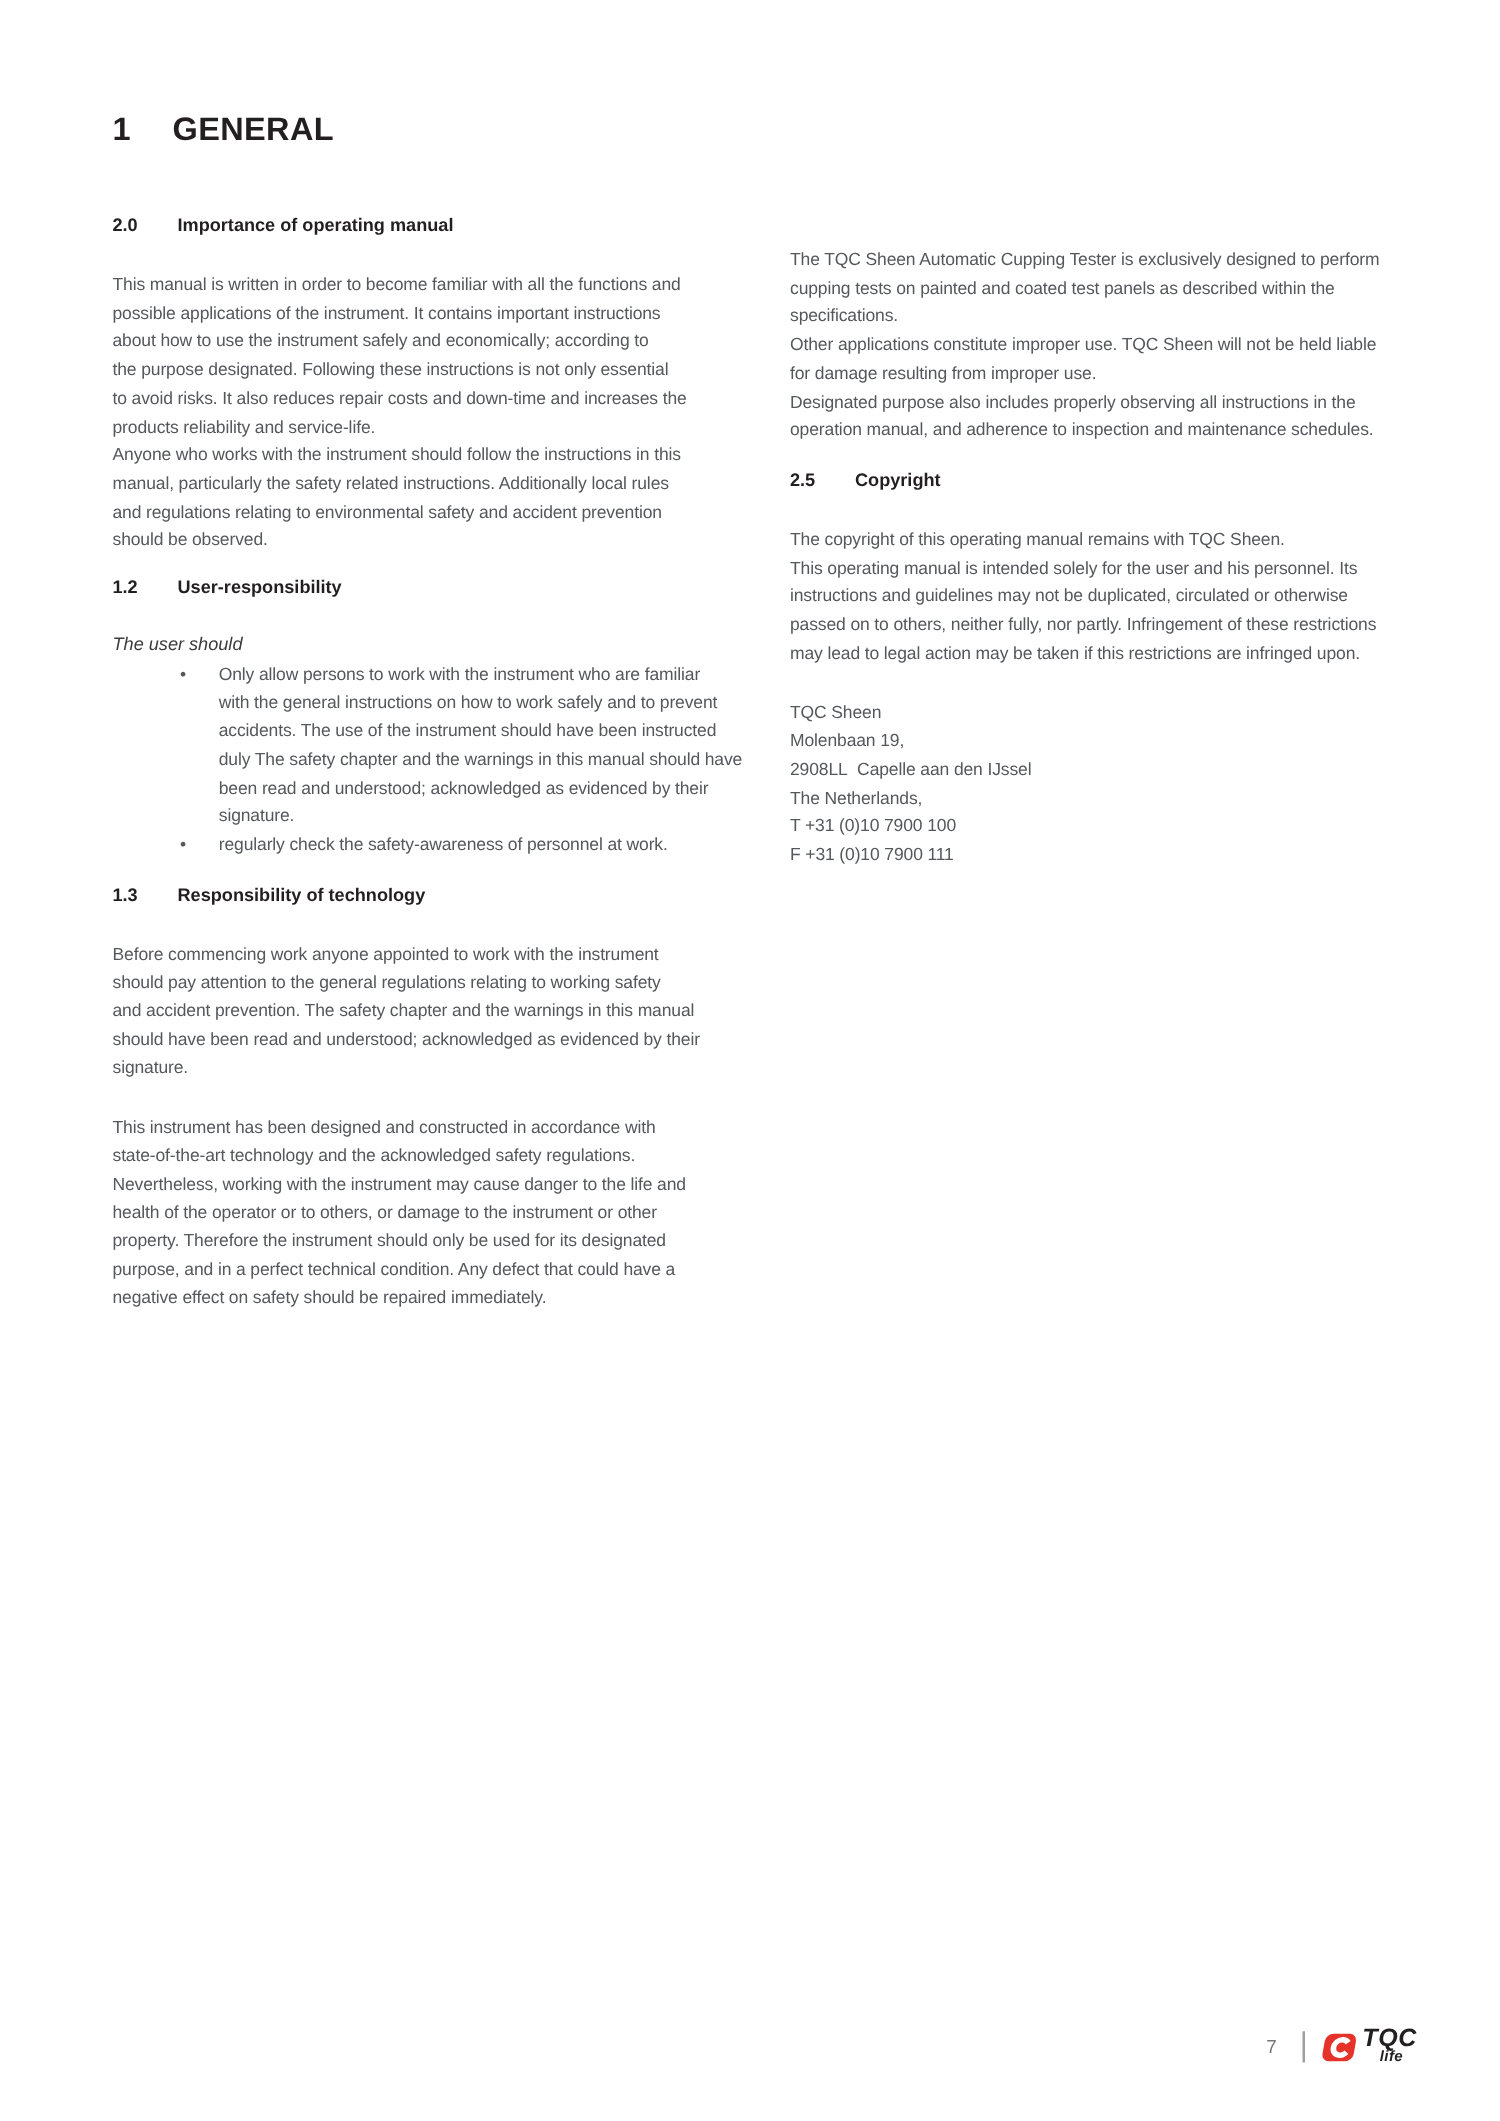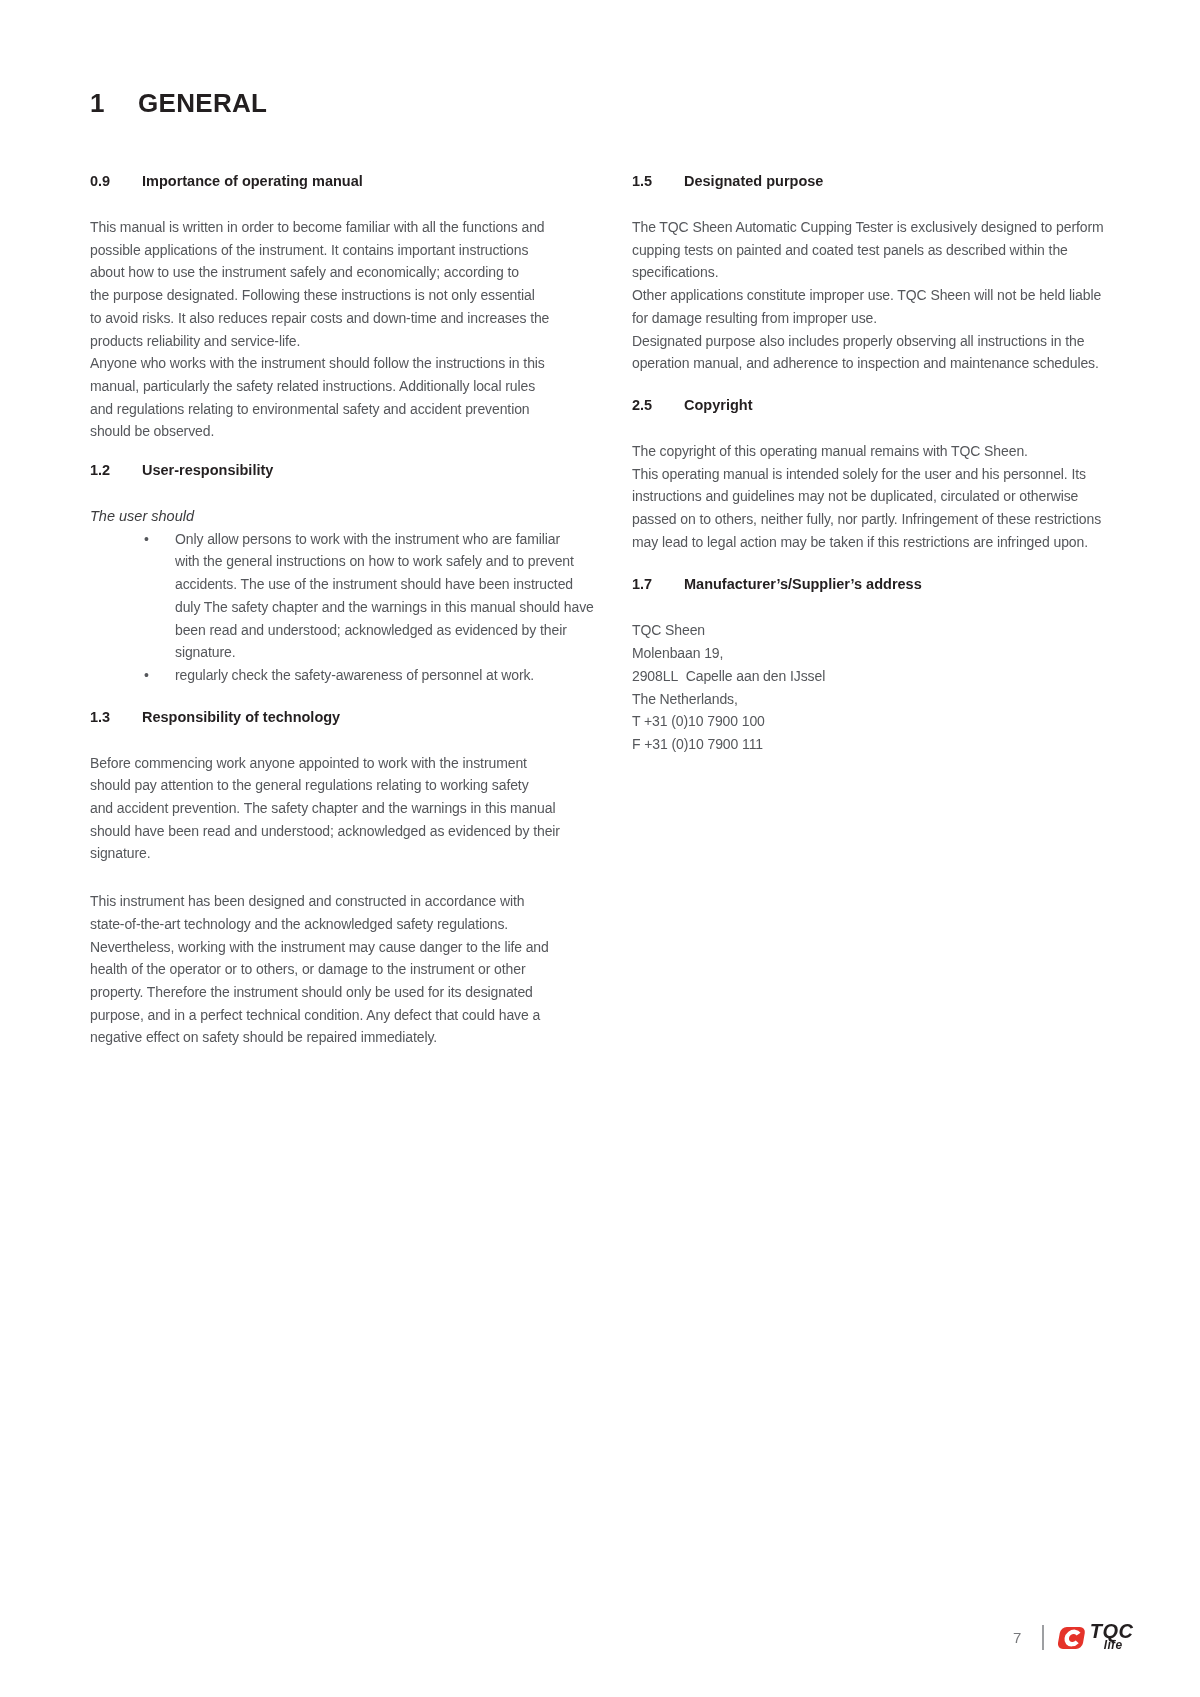--- a/index.html
+++ b/index.html
@@ -73,21 +73,21 @@
 <div class="page">
 
   <div class="chapter">
     <span class="chapter-num">1</span>
     <span class="chapter-title">GENERAL</span>
   </div>
 
   <div class="col col-left">
 
     <div class="sec-head">
-      <span class="sec-num">0.9</span>
+      <span class="sec-num">2.0</span>
       <span class="sec-title">Importance of operating manual</span>
     </div>
     <div class="para">This manual is written in order to become familiar with all the functions and
 possible applications of the instrument. It contains important instructions
 about how to use the instrument safely and economically; according to
 the purpose designated. Following these instructions is not only essential
 to avoid risks. It also reduces repair costs and down-time and increases the
 products reliability and service-life.
 Anyone who works with the instrument should follow the instructions in this
 manual, particularly the safety related instructions. Additionally local rules
@@ -134,46 +134,38 @@
 Nevertheless, working with the instrument may cause danger to the life and
 health of the operator or to others, or damage to the instrument or other
 property. Therefore the instrument should only be used for its designated
 purpose, and in a perfect technical condition. Any defect that could have a
 negative effect on safety should be repaired immediately.</div>
 
   </div>
 
   <div class="col col-right">
 
-    <div class="sec-head">
-      <span class="sec-num">1.5</span>
-      <span class="sec-title">Designated purpose</span>
-    </div>
     <div class="para">The TQC Sheen Automatic Cupping Tester is exclusively designed to perform
 cupping tests on painted and coated test panels as described within the
 specifications.
 Other applications constitute improper use. TQC Sheen will not be held liable
 for damage resulting from improper use.
 Designated purpose also includes properly observing all instructions in the
 operation manual, and adherence to inspection and maintenance schedules.</div>
 
     <div class="sec-head mt20">
       <span class="sec-num">2.5</span>
       <span class="sec-title">Copyright</span>
     </div>
     <div class="para">The copyright of this operating manual remains with TQC Sheen.
 This operating manual is intended solely for the user and his personnel. Its
 instructions and guidelines may not be duplicated, circulated or otherwise
 passed on to others, neither fully, nor partly. Infringement of these restrictions
 may lead to legal action may be taken if this restrictions are infringed upon.</div>
 
-    <div class="sec-head mt21">
-      <span class="sec-num">1.7</span>
-      <span class="sec-title">Manufacturer’s/Supplier’s address</span>
-    </div>
     <div class="para">TQC Sheen
 Molenbaan 19,
 2908LL&nbsp; Capelle aan den IJssel
 The Netherlands,
 T +31 (0)10 7900 100
 F +31 (0)10 7900 111</div>
 
   </div>
 
   <div class="footer">

